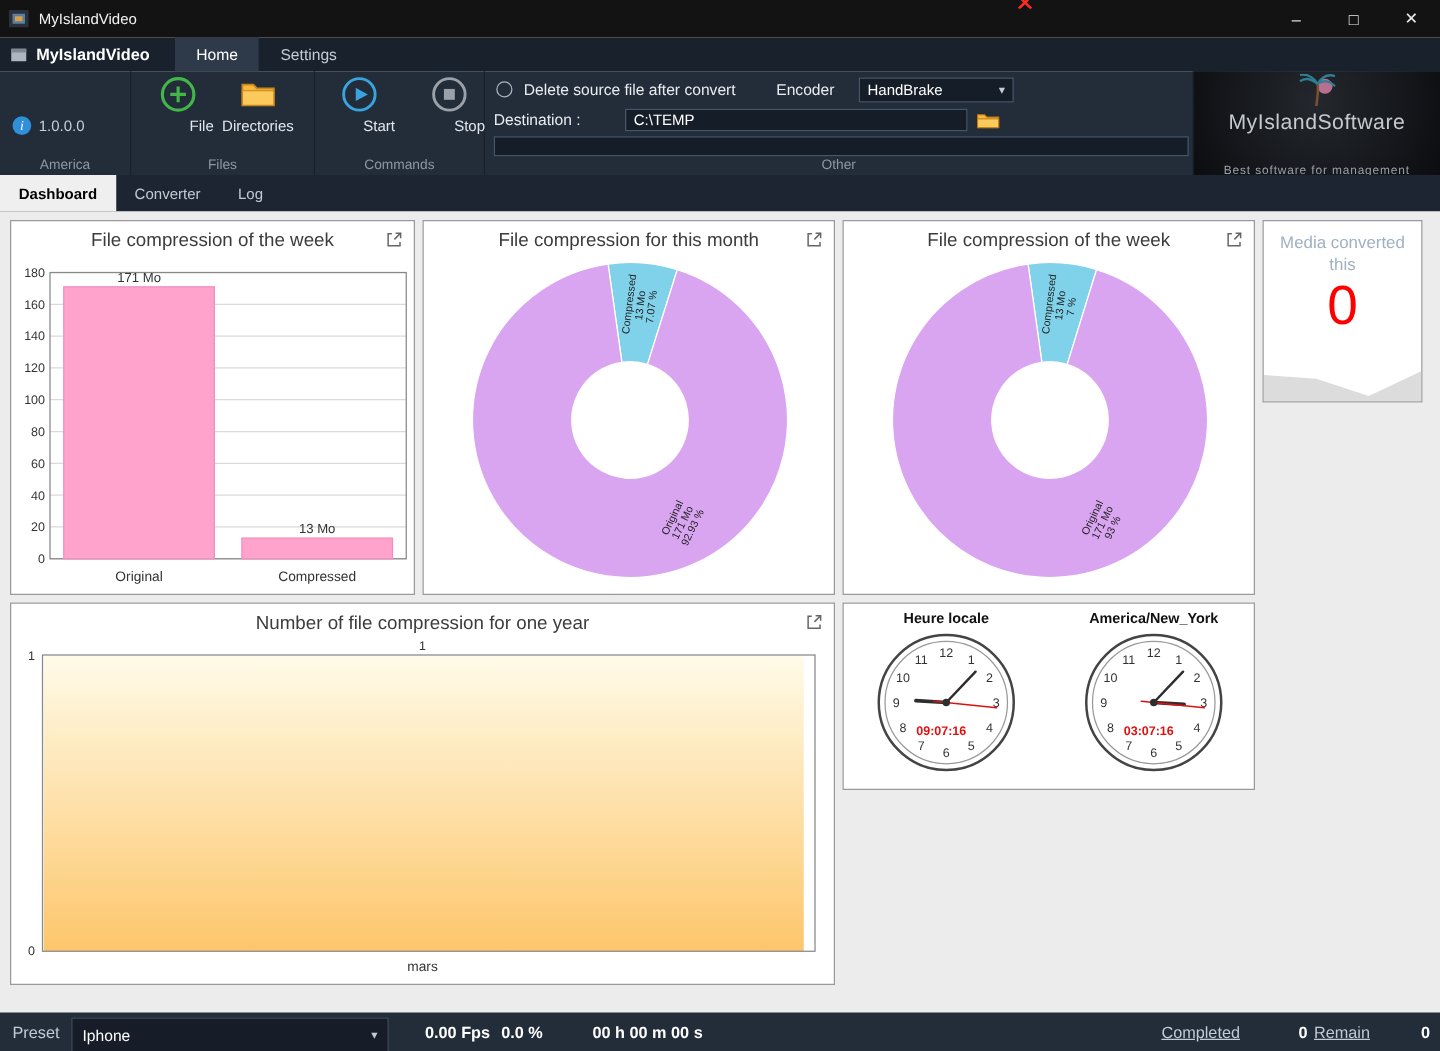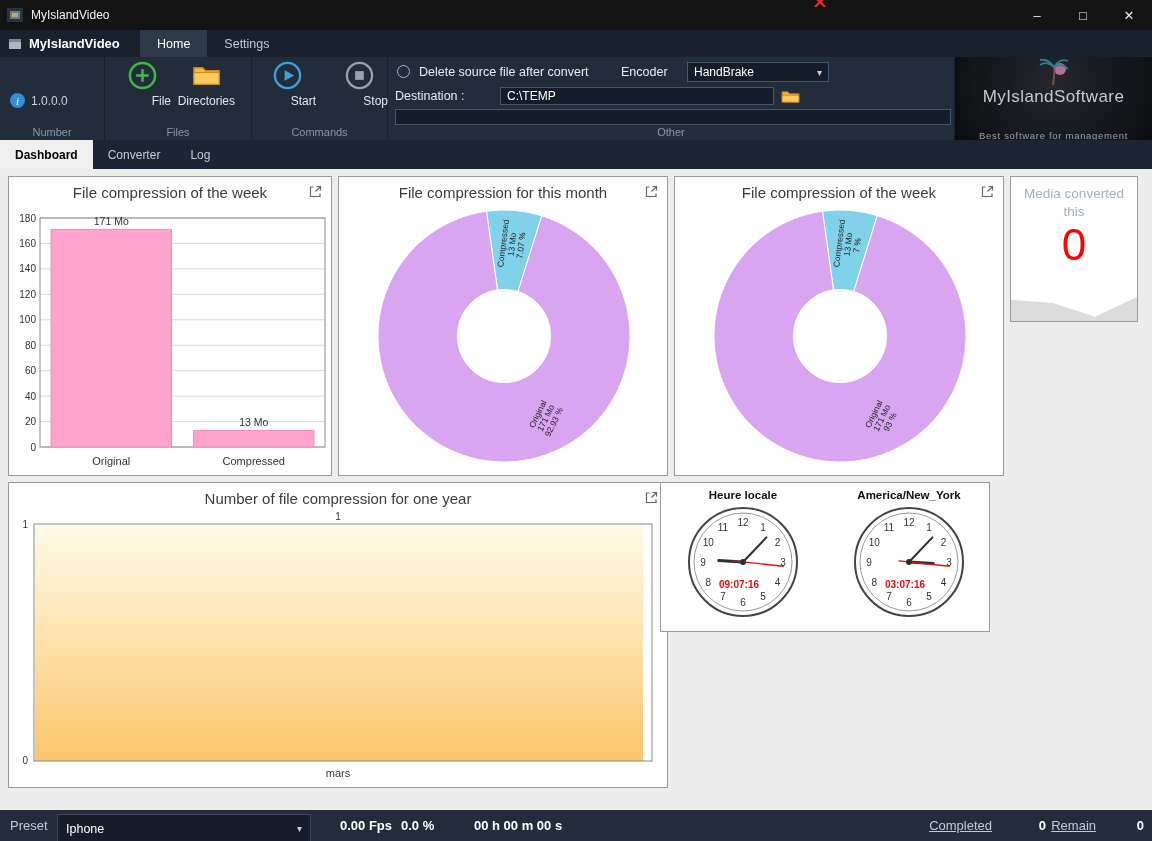--- a/index.html
+++ b/index.html
@@ -109,21 +109,21 @@
 
 <div class="ribbon">
 
   <div class="rgroup" style="left:0;width:105px">
     <div class="vrow">
       <span class="info-icon">
           <span>i</span>
         </span>
       <span class="vtext">1.0.0.0</span>
     </div>
-    <div class="rgroup-label">Number</div>
+    <div class="rgroup-label">America</div>
   </div>
 
   <div class="rgroup" style="left:105px;width:147px">
     <div class="rbtns" style="gap:6px">
       <div class="rbtn">
         <span>
           <svg viewBox="0 0 32 32" width="31" height="31">
             <circle cx="16" cy="16" r="13" fill="none" stroke="#43b64a" stroke-width="2.6"></circle>
             <line x1="16" y1="9.5" x2="16" y2="22.5" stroke="#43b64a" stroke-width="2.6"></line>
             <line x1="9.5" y1="16" x2="22.5" y2="16" stroke="#43b64a" stroke-width="2.6"></line>
@@ -166,21 +166,21 @@
       </div>
     </div>
     <div class="rgroup-label">Commands</div>
   </div>
 
   <div class="rgroup" style="left:388px;width:567px">
     <div class="orow" style="top:5px;width:556px">
       <span class="chk"></span>
       <span class="olabel" style="left:24px">Delete source file after convert</span>
       <span class="olabel" style="left:226px">Encoder</span>
-      <div class="dcombo" style="left:292px;width:142px">
+      <div class="dcombo" style="left:292px;width:124px">
         <span>HandBrake</span>
         <span class="combo-arrow">▾</span>
       </div>
     </div>
     <div class="orow" style="top:29px;width:556px">
       <span class="olabel" style="left:0">Destination :</span>
       <div class="dinput" style="left:105px;width:274px">
         <span>C:\TEMP</span>
       </div>
       <div class="folder-btn" style="left:383px">
@@ -320,21 +320,21 @@
         </defs>
         <rect x="25" y="16" width="608" height="236" fill="url(#gA)"></rect>
         <rect x="24" y="15" width="618" height="237" fill="none" stroke="#888"></rect>
         <text x="18" y="19" text-anchor="end" font-size="10" fill="#333">1</text>
         <text x="18" y="255" text-anchor="end" font-size="10" fill="#333">0</text>
         <text x="328" y="11" text-anchor="middle" font-size="10" fill="#333">1</text>
         <text x="328" y="268" text-anchor="middle" font-size="11" fill="#333">mars</text>
       </svg></div>
 </div>
 
-<div class="panel" style="left:660px;top:482px;width:330px;height:150px">
+<div class="panel" style="left:674px;top:482px;width:330px;height:150px">
   <div class="clockcol" style="left:2px">
     <div class="clock-title">Heure locale</div>
     <span class="clock-face"><svg width="118" height="118">
           <circle cx="59" cy="59" r="54" fill="#fff" stroke="#444" stroke-width="2"></circle>
           <circle cx="59" cy="59" r="49" fill="none" stroke="#999" stroke-width="1"></circle>
           <text x="79" y="27.85898384862245" text-anchor="middle" font-size="10" fill="#333">1</text>
           <text x="93.64101615137754" y="42.5" text-anchor="middle" font-size="10" fill="#333">2</text>
           <text x="99" y="62.5" text-anchor="middle" font-size="10" fill="#333">3</text>
           <text x="93.64101615137756" y="82.5" text-anchor="middle" font-size="10" fill="#333">4</text>
           <text x="79" y="97.14101615137756" text-anchor="middle" font-size="10" fill="#333">5</text>

